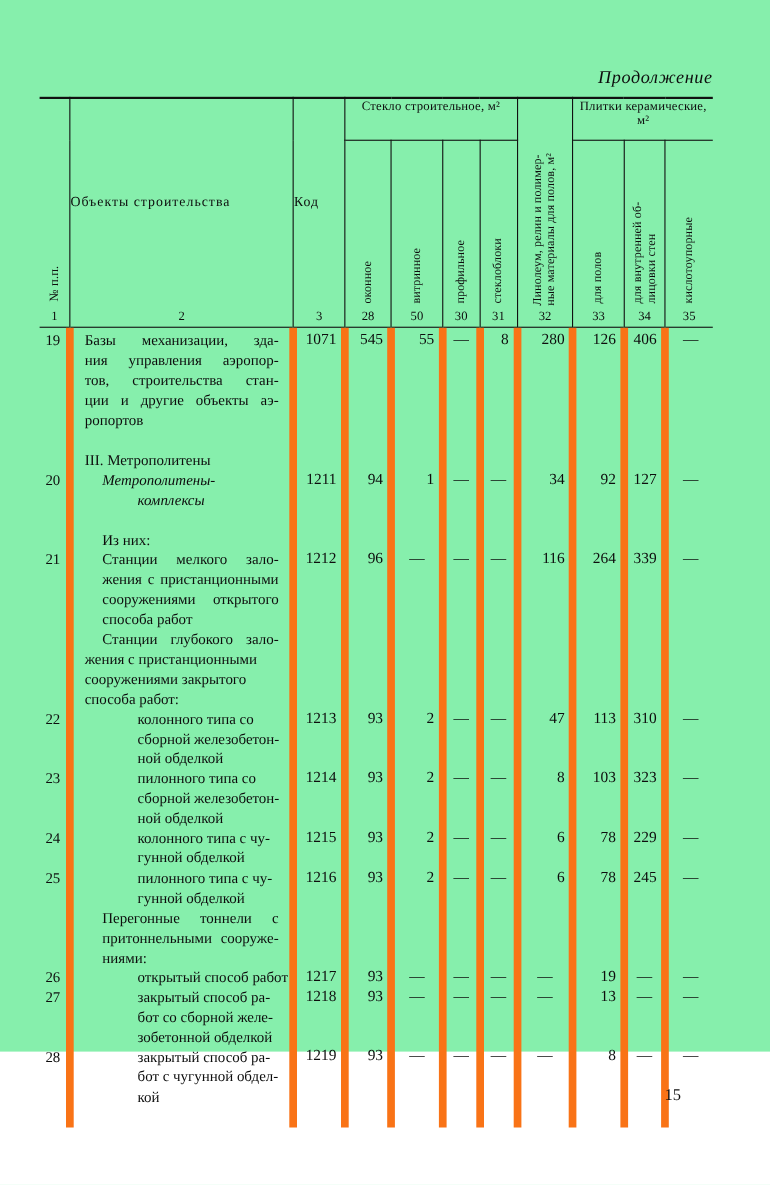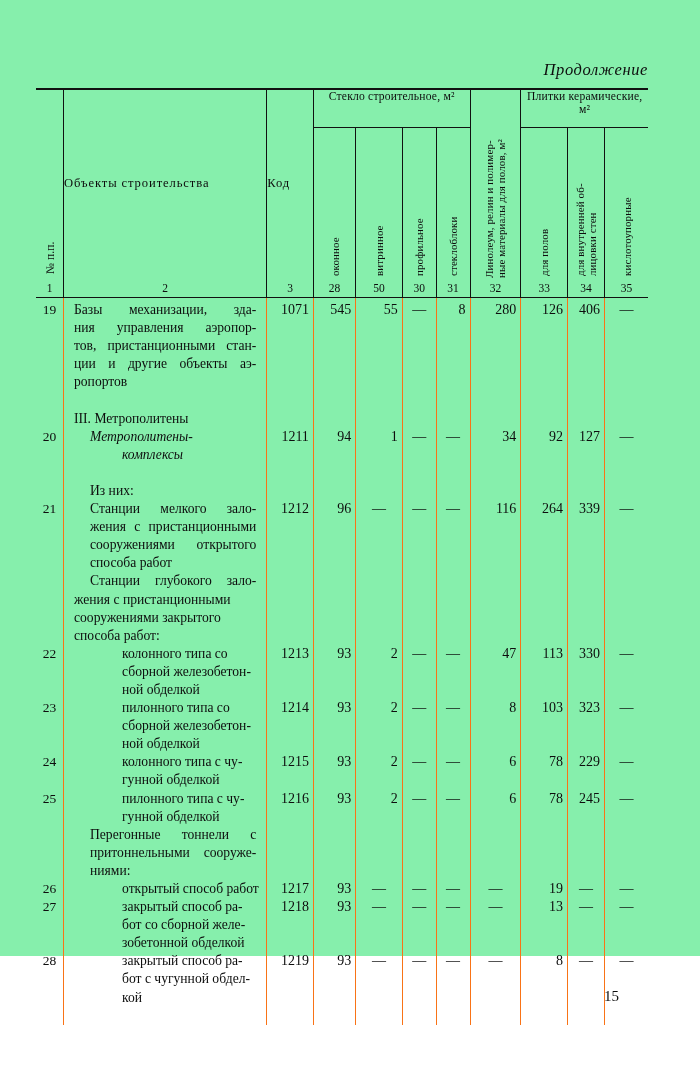--- a/index.html
+++ b/index.html
@@ -113,21 +113,21 @@
     line-height: 17px;
     border-top: none;
   }
   table.body {
     border-collapse: collapse;
     table-layout: fixed;
     width: 612px;
   }
   table.body td {
     border-left: 1px solid #111;
-    border-right: 1px solid #f97316;
+    border-right: 7px solid #f97316;
     padding: 0;
     vertical-align: top;
   }
 
   .c-no   { text-align: center; font-size: 13.5px; }
   .c-name { font-size: 13.5px; }
   .c-num  { text-align: right;  font-size: 14px; padding-right: 3px; }
 
   .lines { padding-top: 3px; }
   .nm {
@@ -348,21 +348,21 @@
                 <div class="val c">28</div>
                 <div class="val c">&nbsp;</div>
                 <div class="val c">&nbsp;</div>
                 <div class="val c">&nbsp;</div>
               </div>
             </td>
         <td class="c-name">
               <div class="lines" id="col-name">
                 <div class="nm just">Базы механизации, зда-</div>
                 <div class="nm just">ния управления аэропор-</div>
-                <div class="nm just">тов, пристанционными стан-</div>
+                <div class="nm just">тов, строительства стан-</div>
                 <div class="nm just">ции и другие объекты аэ-</div>
                 <div class="nm just">ропортов</div>
                 <div class="nm ">&nbsp;</div>
                 <div class="nm b">III. Метрополитены</div>
                 <div class="nm i ind">Метрополитены-</div>
                 <div class="nm i ind2">комплексы</div>
                 <div class="nm ">&nbsp;</div>
                 <div class="nm ind">Из них:</div>
                 <div class="nm ind just">Станции мелкого зало-</div>
                 <div class="nm ind just">жения с пристанционными</div>
@@ -717,21 +717,21 @@
                 <div class="val r">&nbsp;</div>
                 <div class="val r">&nbsp;</div>
                 <div class="val r">339</div>
                 <div class="val r">&nbsp;</div>
                 <div class="val r">&nbsp;</div>
                 <div class="val r">&nbsp;</div>
                 <div class="val r">&nbsp;</div>
                 <div class="val r">&nbsp;</div>
                 <div class="val r">&nbsp;</div>
                 <div class="val r">&nbsp;</div>
-                <div class="val r">330</div>
+                <div class="val r">310</div>
                 <div class="val r">&nbsp;</div>
                 <div class="val r">&nbsp;</div>
                 <div class="val r">323</div>
                 <div class="val r">&nbsp;</div>
                 <div class="val r">&nbsp;</div>
                 <div class="val r">229</div>
                 <div class="val r">&nbsp;</div>
                 <div class="val r">245</div>
                 <div class="val r">&nbsp;</div>
                 <div class="val r">&nbsp;</div>

